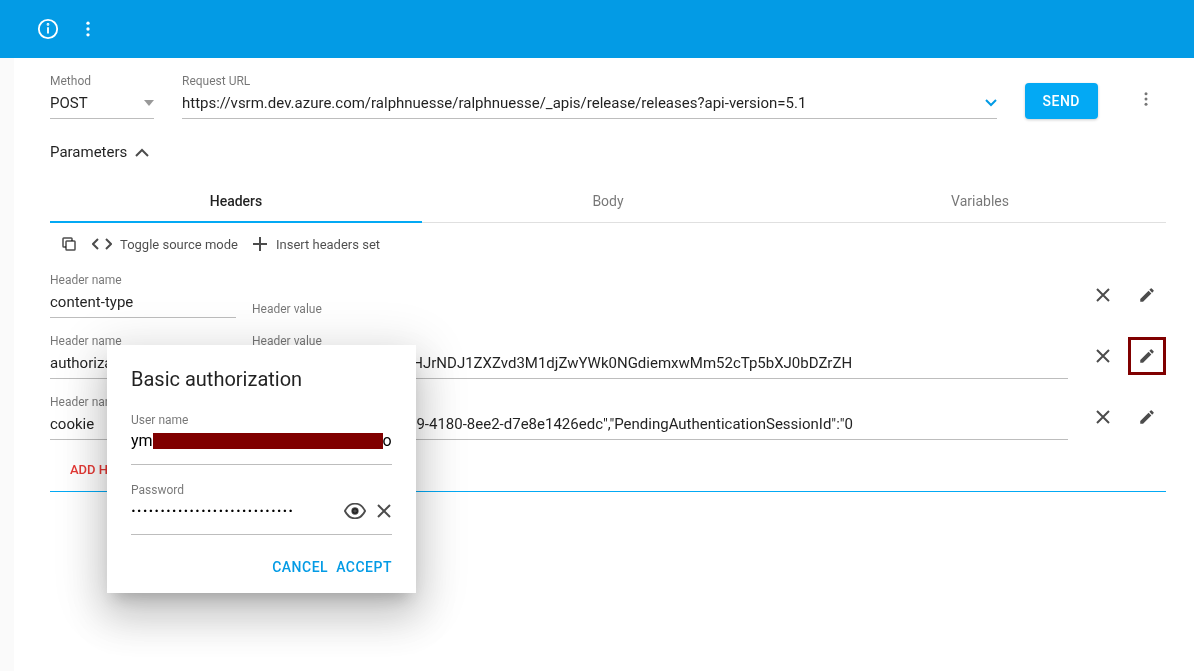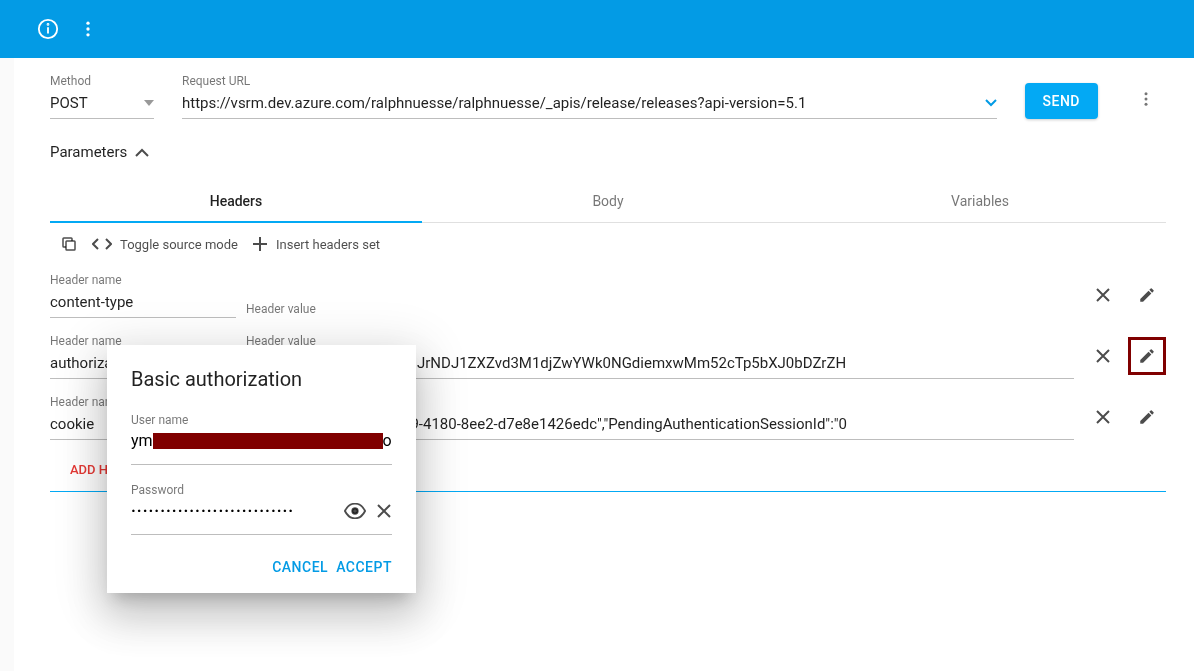--- a/index.html
+++ b/index.html
@@ -37,21 +37,21 @@
     
     .section-toggle { display: flex; align-items: center; gap: 8px; font-size: 15px; color: rgba(0,0,0,0.87); margin-bottom: 20px; cursor: pointer; }
     
     .tabs { display: flex; border-bottom: 1px solid rgba(0,0,0,0.12); }
     .tab { flex: 1; text-align: center; padding: 12px 0; font-size: 14px; color: rgba(0,0,0,0.54); cursor: pointer; }
     .tab.active { color: rgba(0,0,0,0.87); font-weight: 500; border-bottom: 2px solid #03a9f4; margin-bottom: -1px; }
     
     .toolbar-row { display: flex; align-items: center; gap: 14px; padding: 12px 10px; font-size: 13px; color: rgba(0,0,0,0.7); }
     .toolbar-item { display: flex; align-items: center; gap: 8px; cursor: pointer; }
     
-    .header-row { display: flex; align-items: flex-end; gap: 10px; padding: 8px 0; }
+    .header-row { display: flex; align-items: flex-end; gap: 16px; padding: 8px 0; }
     .header-field { display: flex; flex-direction: column; }
     .header-field.name { width: 186px; }
     .header-field.value { flex: 1; }
     .header-label { font-size: 12px; color: rgba(0,0,0,0.54); margin-bottom: 2px; }
     .header-input { border: none; border-bottom: 1px solid rgba(0,0,0,0.26); font-size: 15px; padding: 4px 0 6px 0; outline: none; color: rgba(0,0,0,0.87); overflow: hidden; white-space: nowrap; }
     .row-actions { display: flex; gap: 6px; align-items: center; padding-bottom: 4px; }
     .icon-btn { width: 38px; height: 38px; display: flex; align-items: center; justify-content: center; cursor: pointer; color: rgba(0,0,0,0.7); }
     .icon-btn.highlight { border: 3px solid #800000; }
     
     .add-header-btn { color: #e53935; font-size: 13px; font-weight: 500; padding: 14px 16px 14px 20px; cursor: pointer; border-bottom: 1px solid #03a9f4; display: block; }

